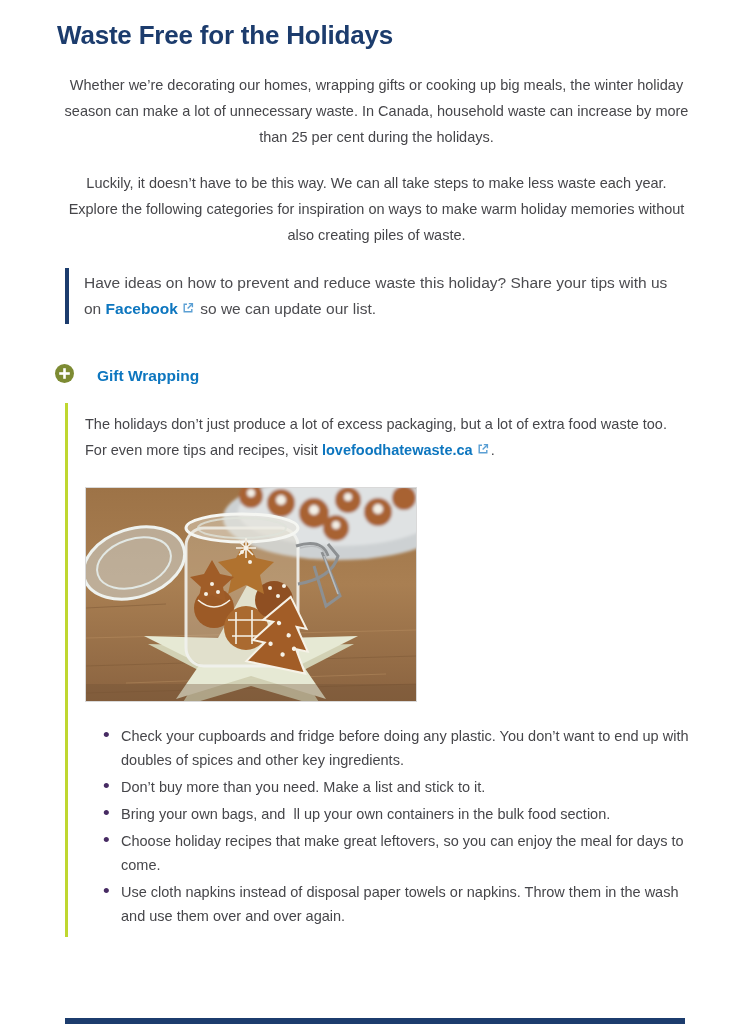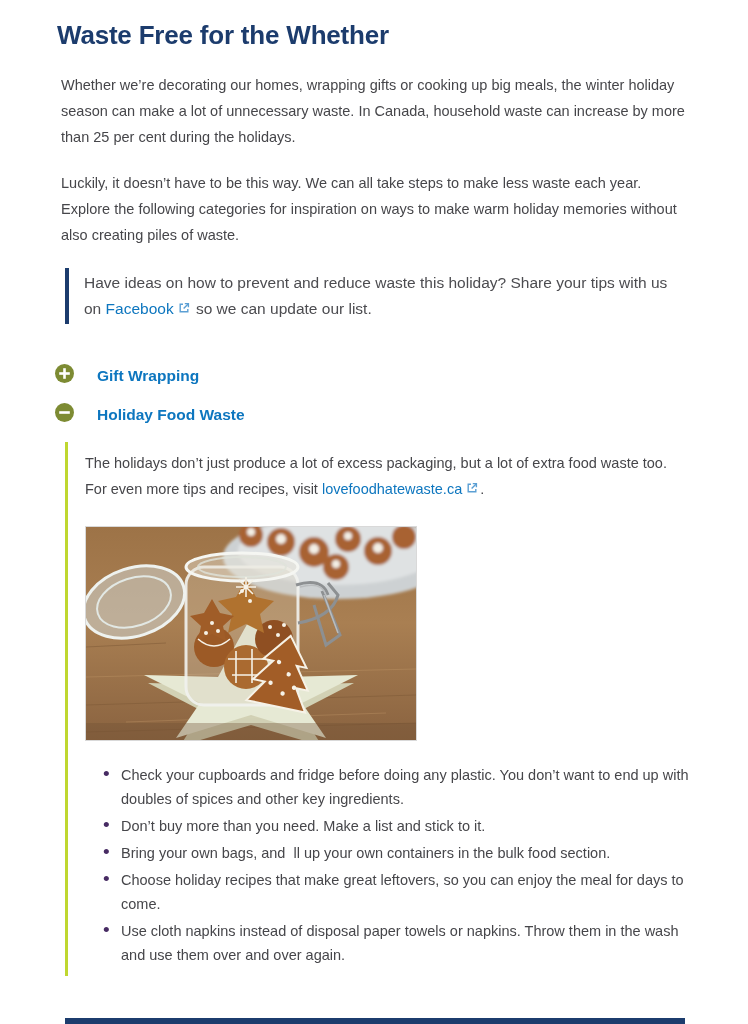--- a/index.html
+++ b/index.html
@@ -9,28 +9,28 @@
     font-family:"Liberation Sans", sans-serif;
     -webkit-font-smoothing:antialiased;
   }
   .content{padding:12px 56px 0 57px;}
 
   h1.page-title{
     font-size:26px;line-height:30px;font-weight:700;color:#1c3c6d;
     letter-spacing:-0.2px;margin:8px 0 22px 0;
   }
   p.intro{
-    font-size:14.5px;line-height:26px;margin:0 0 20px 4px;max-width:645px;color:#46464a;
+    font-size:14.5px;line-height:26px;margin:0 0 20px 4px;max-width:645px;color:#46464a;text-align:center;
   }
   blockquote.callout{
     margin:14px 0 40px 8px;padding:2px 0 2px 15px;
     border-left:4px solid #1c3c6d;
     font-size:15.5px;line-height:26px;color:#4c4c50;max-width:600px;
   }
-  a.inline-link{color:#0d76bf;font-weight:400;text-decoration:none;}
+  a.inline-link{color:#0d76bf;font-weight:700;text-decoration:none;}
   .ext-icon{display:inline-block;vertical-align:baseline;margin:0 2px 0 4px;}
 
   .accordion{margin-top:0;}
   .acc-row{display:flex;align-items:center;gap:23px;margin:0 0 16px -2px;cursor:pointer;}
   .acc-icon{flex:0 0 auto;display:block;}
   .acc-label{font-size:15.5px;font-weight:700;color:#0d76bf;text-decoration:none;}
 
   .panel{
     margin-left:8px;border-left:3px solid #bfd730;
     padding:8px 0 6px 17px;
@@ -55,21 +55,21 @@
   }
   .footer-bar{
     position:absolute;left:65px;right:63px;bottom:0;height:6px;background:#1c3c6d;
   }
 </style>
 </head>
 <body>
 
 <div class="content">
 
-  <h1 class="page-title">Waste Free for the Whether</h1>
+  <h1 class="page-title">Waste Free for the Holidays</h1>
 
   <p class="intro">Whether we’re decorating our homes, wrapping gifts or cooking up big meals, the winter holiday season can make a lot of unnecessary waste. In Canada, household waste can increase by more than 25 per cent during the holidays.</p>
   <p class="intro">Luckily, it doesn’t have to be this way. We can all take steps to make less waste each year. Explore the following categories for inspiration on ways to make warm holiday memories without also creating piles of waste.</p>
 
   <blockquote class="callout"><span>Have ideas on how to prevent and reduce waste this holiday? Share your tips with us on </span><a class="inline-link" href="#">Facebook</a><span class="ext-icon"><svg width="12" height="12" viewBox="0 0 12 12">
           <path d="M5 2.2H2.2v7.6h7.6V7" fill="none" stroke="#5b9fd4" stroke-width="1.4"></path>
           <path d="M6.8 1.6h3.6v3.6" fill="none" stroke="#5b9fd4" stroke-width="1.4"></path>
           <path d="M10.1 1.9L5.6 6.4" fill="none" stroke="#5b9fd4" stroke-width="1.4"></path>
         </svg></span><span> so we can update our list.</span></blockquote>
 
@@ -77,27 +77,20 @@
 
     <div class="acc-row">
       <span class="acc-icon"><svg width="19" height="19" viewBox="0 0 19 19">
             <circle cx="9.5" cy="9.5" r="9.5" fill="#7d8b33"></circle>
             <rect x="4.2" y="8.2" width="10.6" height="2.6" fill="#ffffff"></rect>
             <rect x="8.2" y="4.2" width="2.6" height="10.6" fill="#ffffff"></rect>
           </svg></span>
       <a class="acc-label" href="#">Gift Wrapping</a>
     </div>
 
-    <div class="acc-row">
-      <span class="acc-icon"><svg width="19" height="19" viewBox="0 0 19 19">
-            <circle cx="9.5" cy="9.5" r="9.5" fill="#7d8b33"></circle>
-            <rect x="4.2" y="8.2" width="10.6" height="2.6" fill="#ffffff"></rect>
-          </svg></span>
-      <a class="acc-label" href="#">Holiday Food Waste</a>
-    </div>
 
     <div class="panel">
 
       <p class="panel-intro"><span>The holidays don’t just produce a lot of excess packaging, but a lot of extra food waste too. For even more tips and recipes, visit </span><a class="inline-link" href="#">lovefoodhatewaste.ca</a><span class="ext-icon"><svg width="12" height="12" viewBox="0 0 12 12">
               <path d="M5 2.2H2.2v7.6h7.6V7" fill="none" stroke="#5b9fd4" stroke-width="1.4"></path>
               <path d="M6.8 1.6h3.6v3.6" fill="none" stroke="#5b9fd4" stroke-width="1.4"></path>
               <path d="M10.1 1.9L5.6 6.4" fill="none" stroke="#5b9fd4" stroke-width="1.4"></path>
             </svg></span><span>.</span></p>
 
       <div class="photo-frame">

